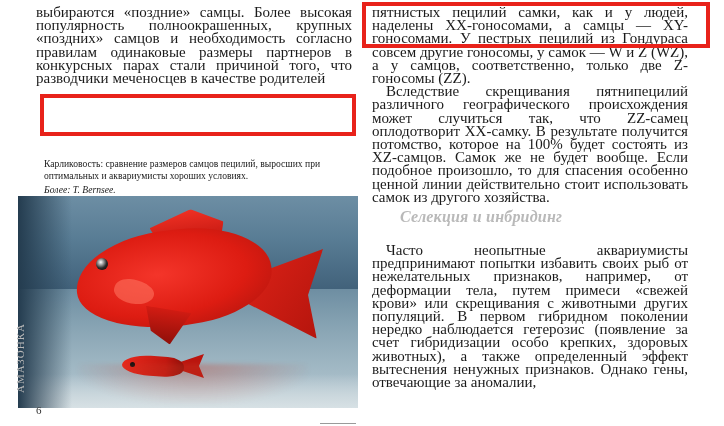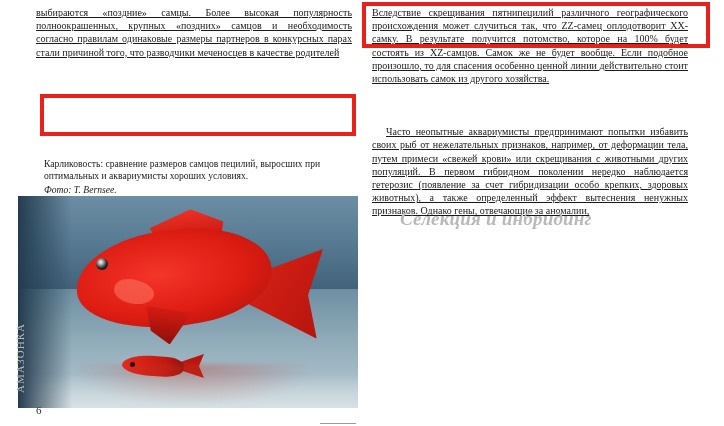--- a/index.html
+++ b/index.html
@@ -14,23 +14,22 @@
     background: #ffffff;
     overflow: hidden;
     font-family: "Liberation Serif", serif;
     color: #1a1a1a;
   }
 
   
   .col {
     position: absolute;
     text-align: justify;
-    font-size: 10px;
+    font-size: 15px;
     line-height: 13.2px;
-    text-decoration: underline;
   }
   .col p { margin: 0; }
   .col p + p { text-indent: 14px; }
 
   #left-col {
     left: 36px;
     top: 6px;
     width: 316px;
   }
   #right-col {
@@ -166,21 +165,21 @@
 
   
   #section-heading {
     position: absolute;
     left: 400px;
     top: 208px;
     width: 290px;
     font-family: "Liberation Serif", serif;
     font-style: italic;
     font-weight: bold;
-    font-size: 19px;
+    font-size: 16px;
     color: #b9b9b9;
     letter-spacing: 0.2px;
   }
 
   
   #page-number {
     position: absolute;
     left: 36px;
     top: 404px;
     font-size: 11px;
@@ -230,29 +229,30 @@
 </head>
 <body>
 
 <div id="page">
 
   <div id="left-col" class="col">
     <p>выбираются «поздние» самцы. Более высокая популярность полноокрашенных, крупных «поздних» самцов и необходимость согласно правилам одинаковые размеры партнеров в конкурсных парах стали причиной того, что разводчики меченосцев в качестве родителей</p>
   </div>
 
   <div id="right-col" class="col">
+    <p>пятнистых пецилий самки, как и у людей, наделены ХХ-гоносомами, а самцы — ХY-гоносомами. У пестрых пецилий из Гондураса совсем другие гоносомы, у самок — W и Z (WZ), а у самцов, соответственно, только две Z-гоносомы (ZZ).</p>
     <p>Вследствие скрещивания пятнипецилий различного географического происхождения может случиться так, что ZZ-самец оплодотворит ХХ-самку. В результате получится потомство, которое на 100% будет состоять из XZ-самцов. Самок же не будет вообще. Если подобное произошло, то для спасения особенно ценной линии действительно стоит использовать самок из другого хозяйства.</p>
     <p style="margin-top:40px">Часто неопытные аквариумисты предпринимают попытки избавить своих рыб от нежелательных признаков, например, от деформации тела, путем примеси «свежей крови» или скрещивания с животными других популяций. В первом гибридном поколении нередко наблюдается гетерозис (появление за счет гибридизации особо крепких, здоровых животных), а также определенный эффект вытеснения ненужных признаков. Однако гены, отвечающие за аномалии,</p>
   </div>
 
   <div id="section-heading">Селекция и инбридинг</div>
 
   <div id="caption-block">
     <div>Карликовость: сравнение размеров самцов пецилий, выросших при оптимальных и аквариумисты хороших условиях.</div>
-    <div id="caption-credit">Фото: Т. Bernsee.</div>
+    <div id="caption-credit">Более: Т. Bernsee.</div>
   </div>
 
   <div id="photo">
     <div class="water-top"></div>
     <div class="water-bottom"></div>
     <div class="gravel"></div>
     <div class="dark-left"></div>
     <div class="fish-big-dorsal"></div>
     <div class="fish-big-tail"></div>
     <div class="fish-big"></div>

